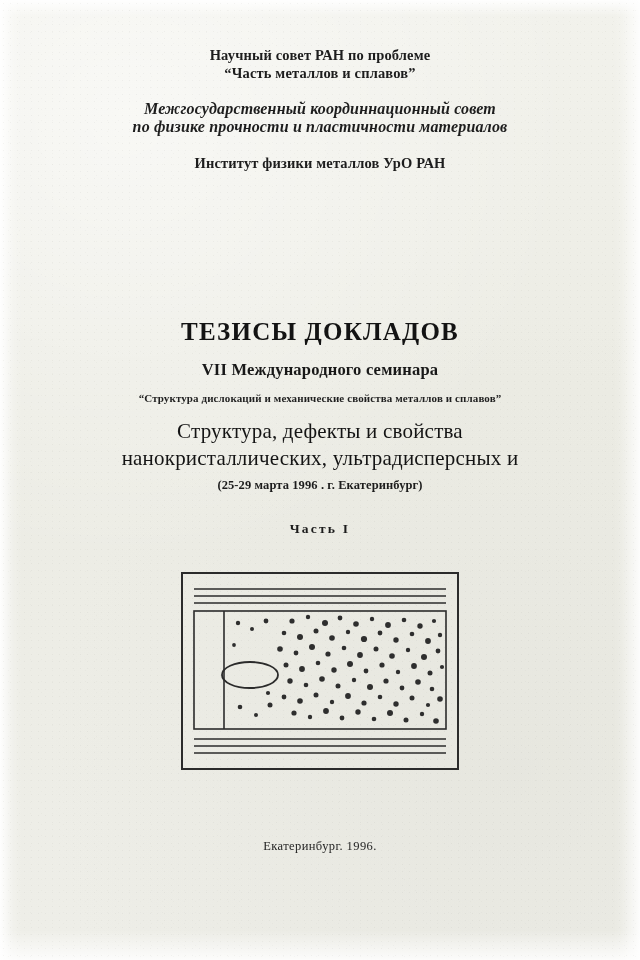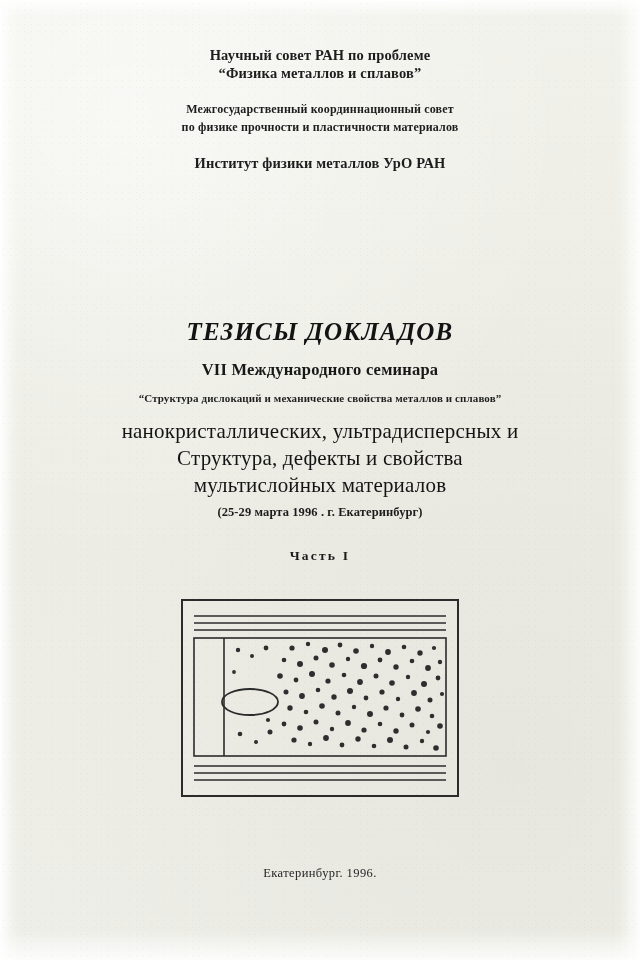--- a/index.html
+++ b/index.html
@@ -77,30 +77,30 @@
     margin-bottom: 18px;
   }
   .org-line {
     font-weight: bold;
     font-size: 14.5px;
     line-height: 18px;
     letter-spacing: 0.15px;
     color: #1d1d1d;
   }
   .org-line.sm {
-    font-size: 12px;
+    font-size: 16px;
+    font-style: italic;
   }
 
   
   .title-block {
     margin-top: 146px;
   }
   .main-title {
     font-weight: bold;
-    font-style: italic;
     font-size: 25px;
     letter-spacing: 1.2px;
     color: #131313;
     margin-bottom: 14px;
   }
   .seminar-line {
     font-weight: bold;
     font-size: 16.5px;
     letter-spacing: 0.2px;
     color: #181818;
@@ -162,42 +162,41 @@
   <div id="edge-left"></div>
   <div id="edge-right"></div>
   <div id="edge-bottom"></div>
 
   <div class="content">
 
     <div class="org-block">
 
       <div class="org-group">
         <div class="org-line">Научный совет РАН по проблеме</div>
-        <div class="org-line">“Физика металлов и сплавов”</div>
+        <div class="org-line">“Часть металлов и сплавов”</div>
       </div>
 
       <div class="org-group">
         <div class="org-line sm">Межгосударственный координнационный совет</div>
         <div class="org-line sm">по физике прочности и пластичности материалов</div>
       </div>
 
       <div class="org-group">
         <div class="org-line">Институт физики металлов УрО РАН</div>
       </div>
 
     </div>
 
     <div class="title-block">
       <div class="main-title">ТЕЗИСЫ ДОКЛАДОВ</div>
       <div class="seminar-line">VII Международного семинара</div>
       <div class="seminar-sub">“Структура дислокаций и механические свойства металлов и сплавов”</div>
       <div class="topic">
+        <div>Структура, дефекты и свойства</div>
         <div>нанокристаллических, ультрадисперсных и</div>
-        <div>Структура, дефекты и свойства</div>
-        <div>мультислойных материалов</div>
       </div>
       <div class="dates">(25-29 марта 1996 . г. Екатеринбург)</div>
       <div class="part">Часть I</div>
     </div>
 
     <div class="figure-wrap">
       <svg class="figure" viewBox="0 0 280 200">
         <rect x="2" y="2" width="276" height="196" fill="none" stroke="#2b2b2b" stroke-width="2"></rect>
 
         <line x1="14" y1="18" x2="266" y2="18" stroke="#2b2b2b" stroke-width="1.4"></line>

